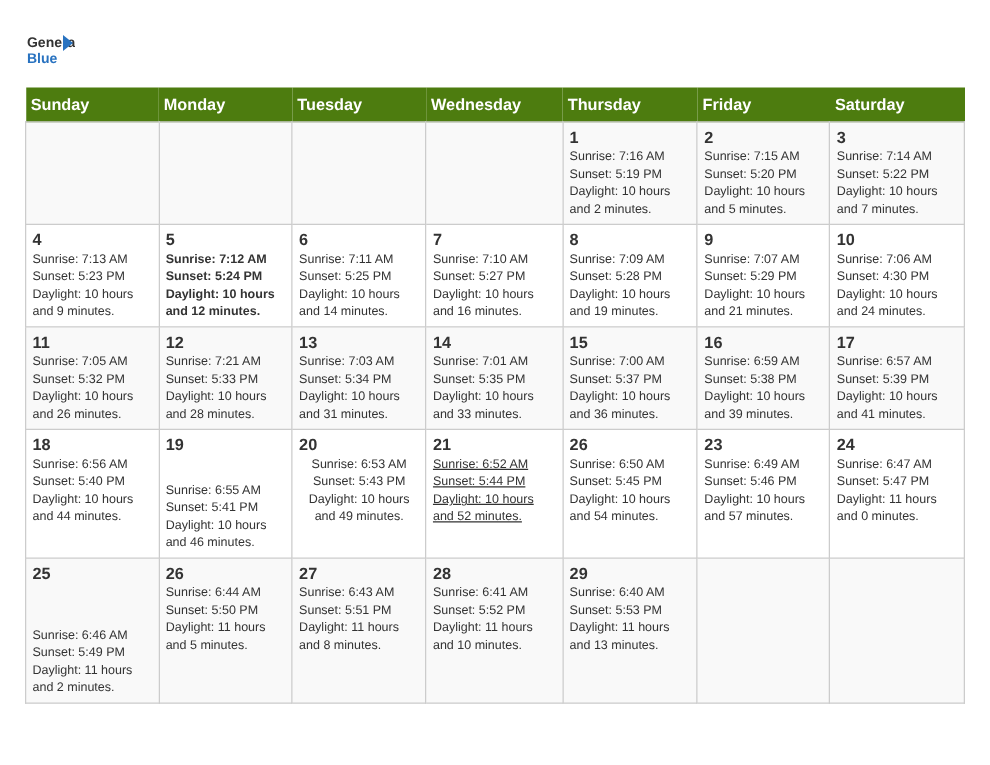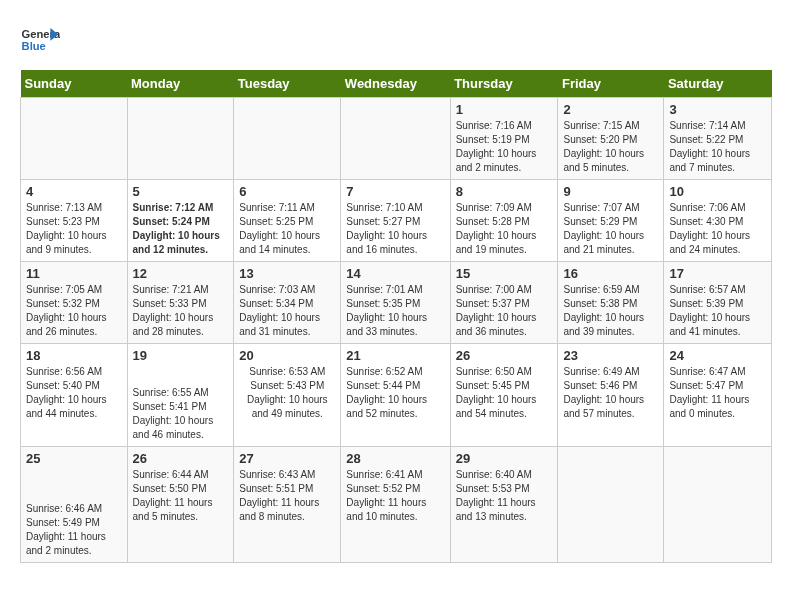--- a/index.html
+++ b/index.html
@@ -256,21 +256,21 @@
         </td>
         <td>
           <span class="day-num">20</span>
           <div class="day-detail" style="white-space: pre-line; text-align: center;">Sunrise: 6:53 AM
 Sunset: 5:43 PM
 Daylight: 10 hours
 and 49 minutes.</div>
         </td>
         <td>
           <span class="day-num">21</span>
-          <div class="day-detail" style="white-space: pre-line;">Sunrise: 6:52 AM
+          <div class="day-detail" style="white-space: pre-line; text-decoration: underline;">Sunrise: 6:52 AM
 Sunset: 5:44 PM
 Daylight: 10 hours
 and 52 minutes.</div>
         </td>
         <td>
           <span class="day-num">26</span>
           <div class="day-detail" style="white-space: pre-line;">Sunrise: 6:50 AM
 Sunset: 5:45 PM
 Daylight: 10 hours
 and 54 minutes.</div>

